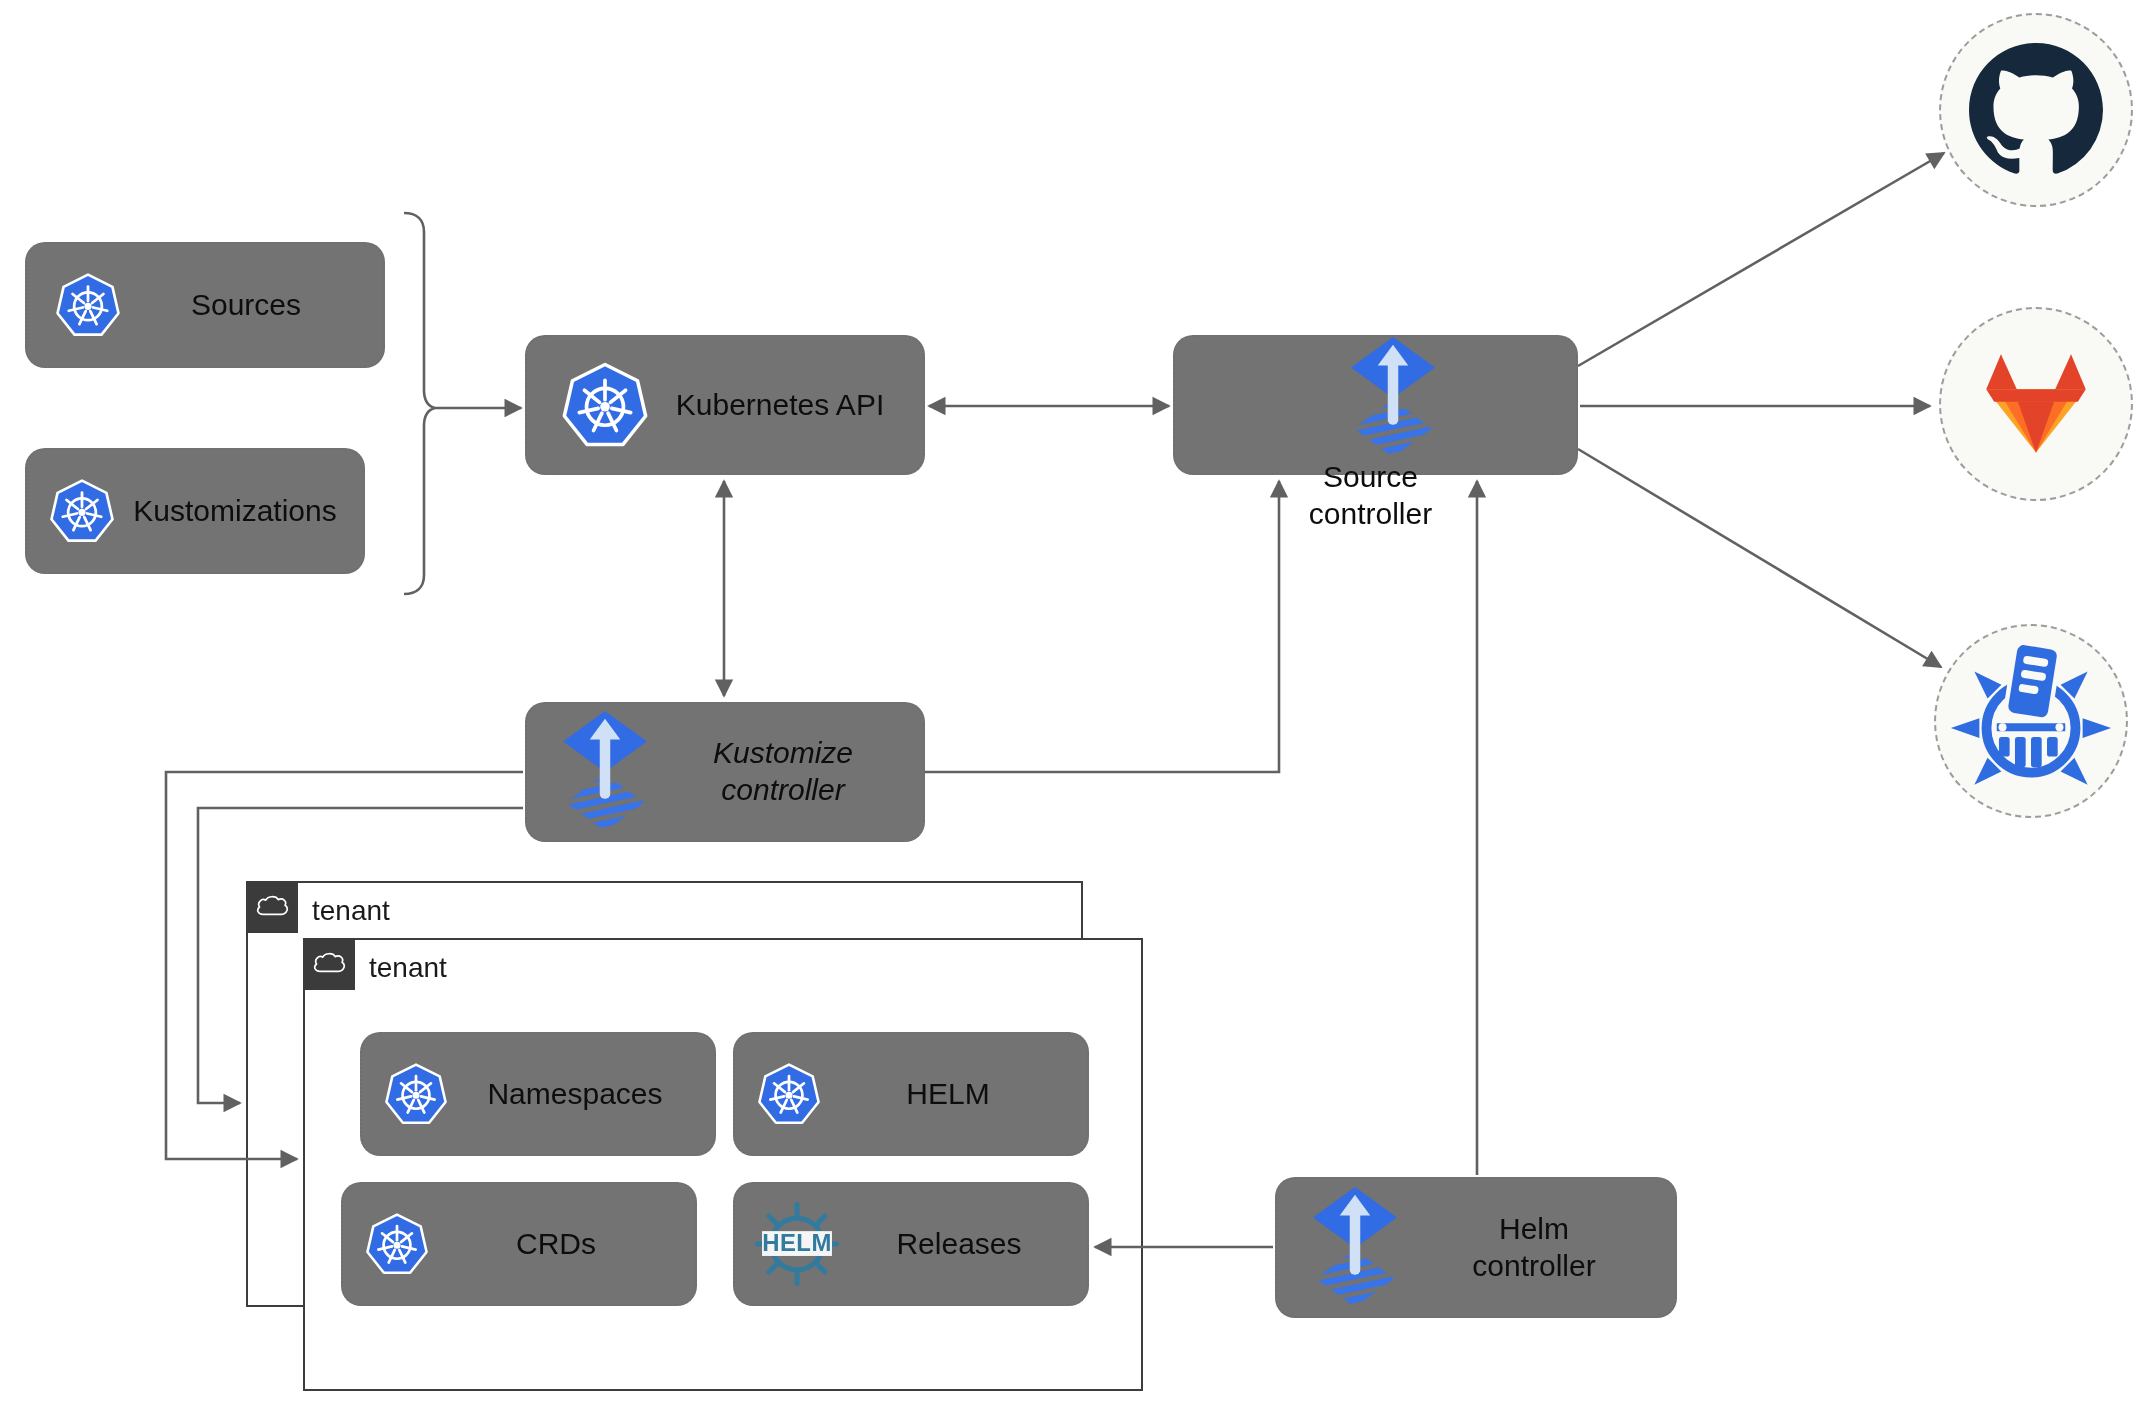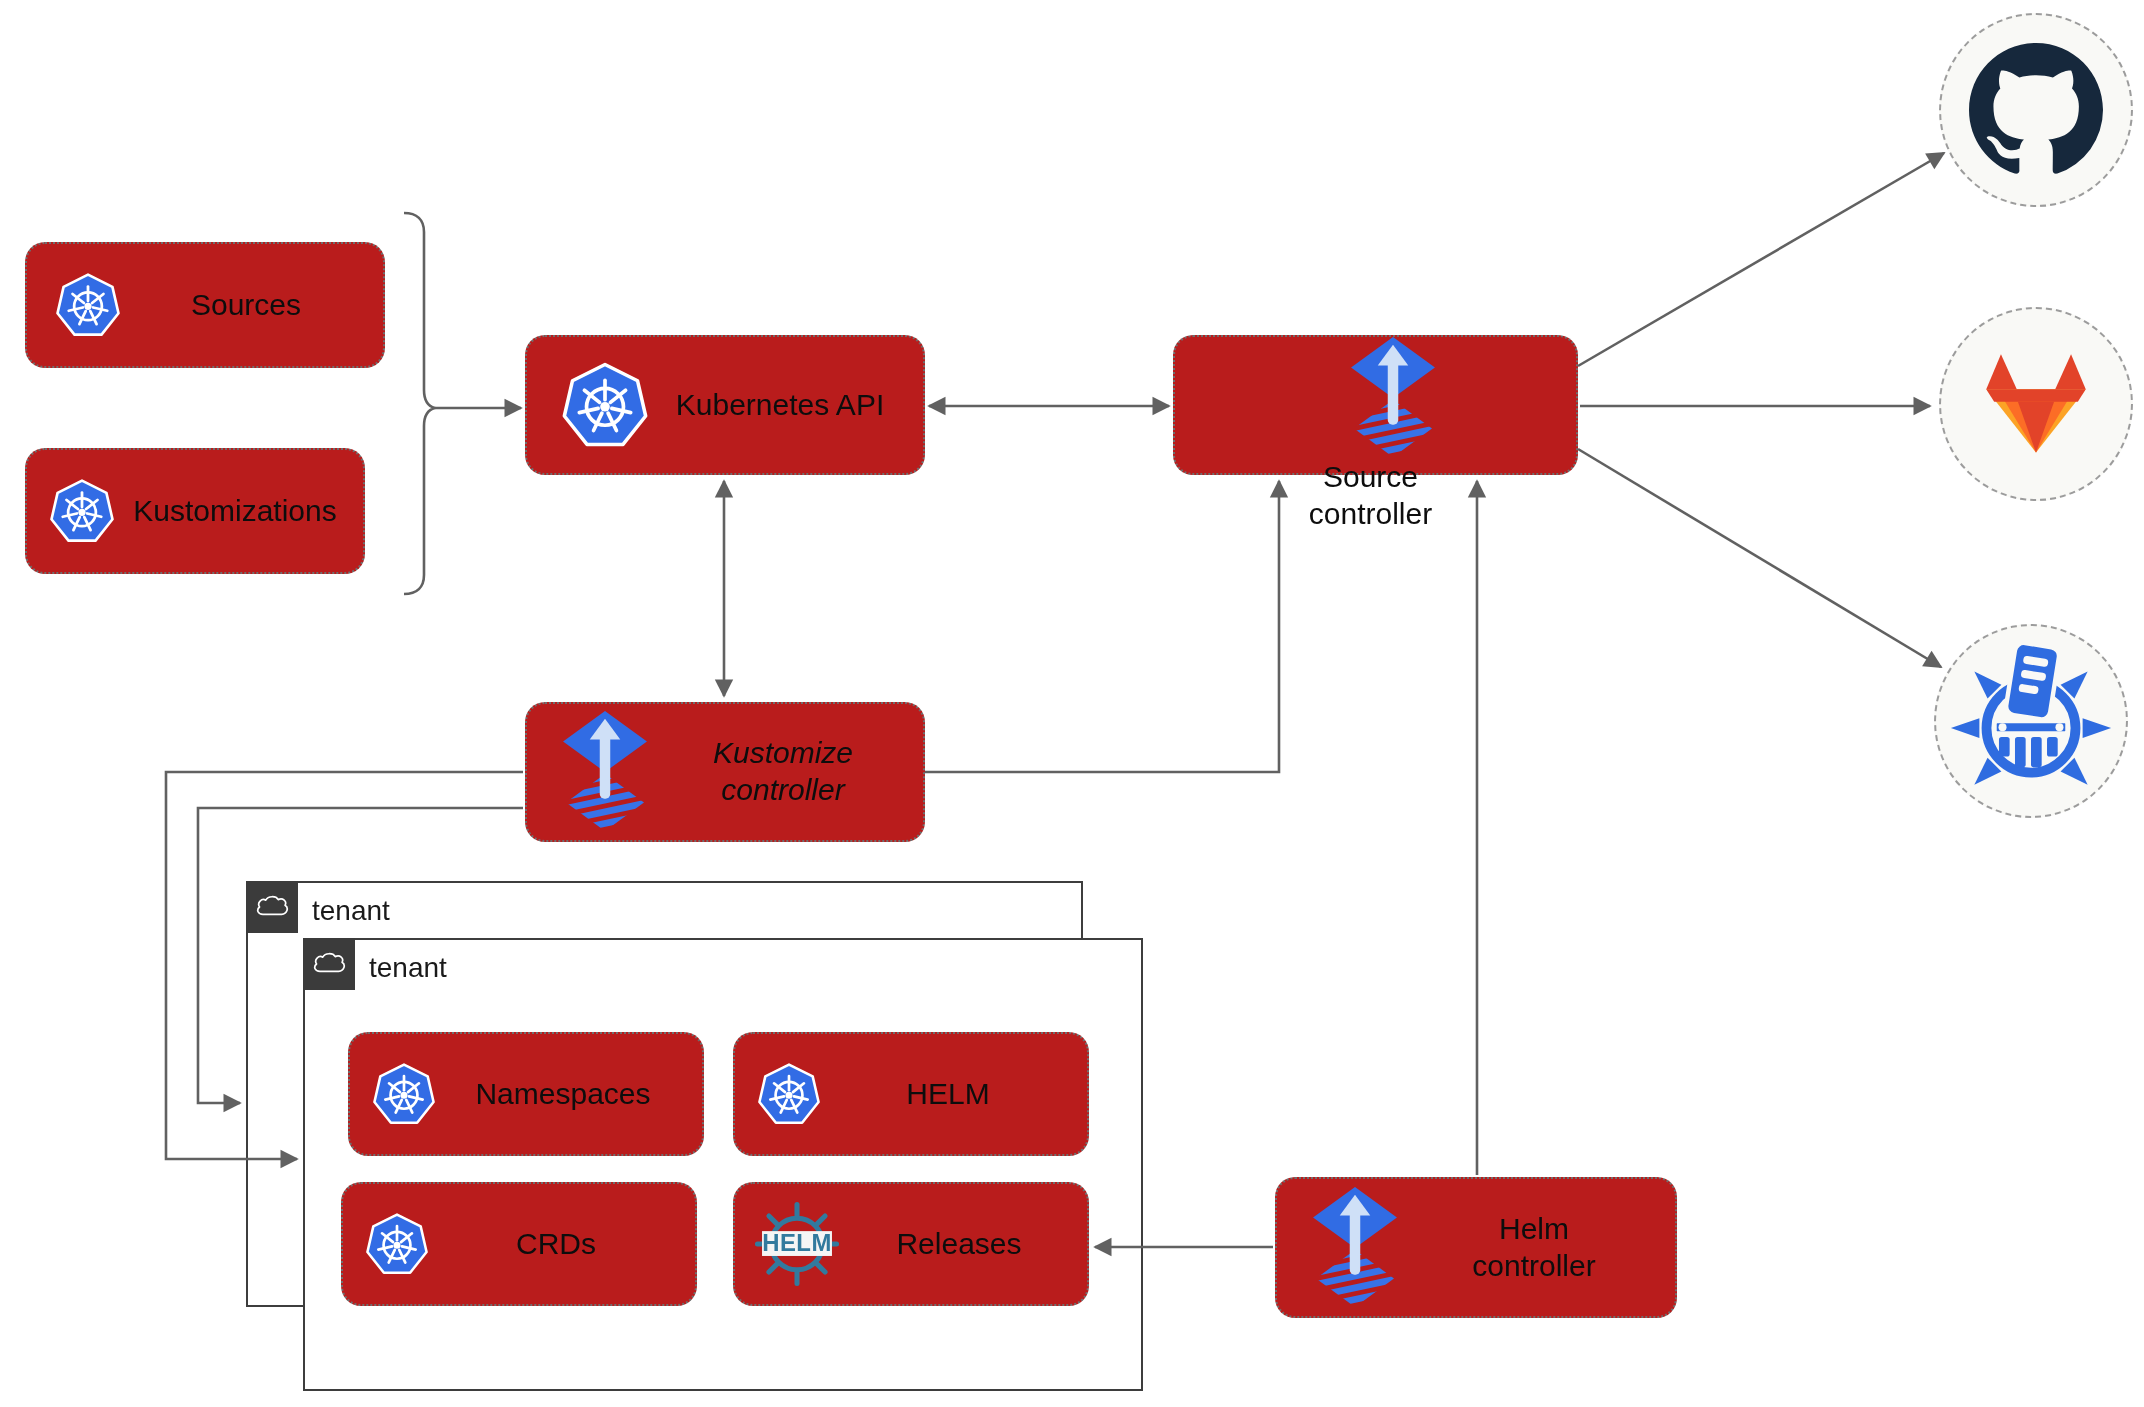--- a/index.html
+++ b/index.html
@@ -1,21 +1,21 @@
 <!DOCTYPE html>
 <html><head>
 <meta charset="utf-8">
 <style>
   html,body{margin:0;padding:0;background:#ffffff;}
   #canvas{
     position:relative;width:2144px;height:1407px;background:#ffffff;overflow:hidden;
     font-family:"Liberation Sans","DejaVu Sans",sans-serif;color:#0d0d0d;
   }
   .node{
-    position:absolute;box-sizing:border-box;background:#b91c1c;
+    position:absolute;box-sizing:border-box;background:#737373;
     border:2px dotted #6f6f6f;border-radius:20px;
     display:flex;align-items:center;font-size:30px;z-index:10;
   }
   .node .ic{flex:0 0 auto;margin-left:28px;display:flex;}
   .node .lbl{flex:1;text-align:center;padding:0 24px 0 12px;line-height:1.22;}
   .node .lbl.wrap{flex:none;width:min-content;margin:0 auto;padding:0 18px 0 8px;}
   .tenant{
     position:absolute;box-sizing:border-box;background:#ffffff;
     border:2px solid #3d3d3d;
   }
@@ -141,21 +141,21 @@
   </div>
   <div class="node" style="left:1275px;top:1177px;width:402px;height:141px;">
     <span class="ic" style="margin-left:30px;">
       <svg width="96" height="122" viewBox="0 0 100 128">
           <use href="#sym-flux"></use>
         </svg>
       </span>
     <span class="lbl wrap">Helm controller</span>
   </div>
 
-  <div class="node" style="left:348px;top:1032px;width:356px;height:124px;">
+  <div class="node" style="left:360px;top:1032px;width:356px;height:124px;">
     <span class="ic" style="margin-left:22px;">
       <svg width="64" height="64" viewBox="0 0 100 100">
           <use href="#sym-k8s"></use>
         </svg>
       </span>
     <span class="lbl">Namespaces</span>
   </div>
   <div class="node" style="left:733px;top:1032px;width:356px;height:124px;">
     <span class="ic" style="margin-left:22px;">
       <svg width="64" height="64" viewBox="0 0 100 100">

